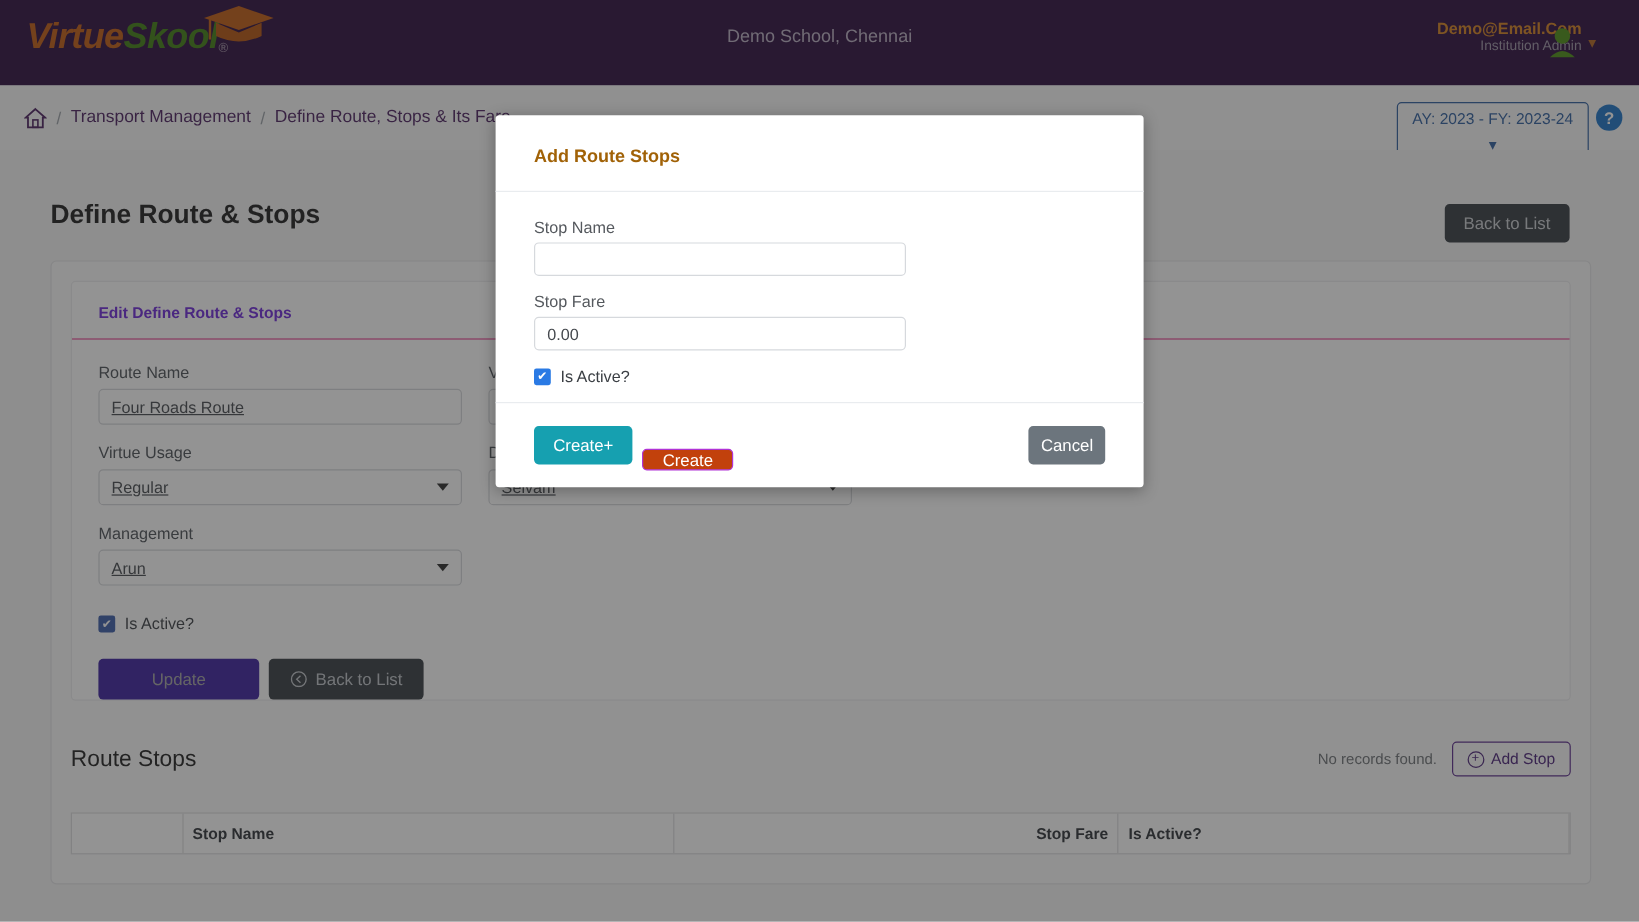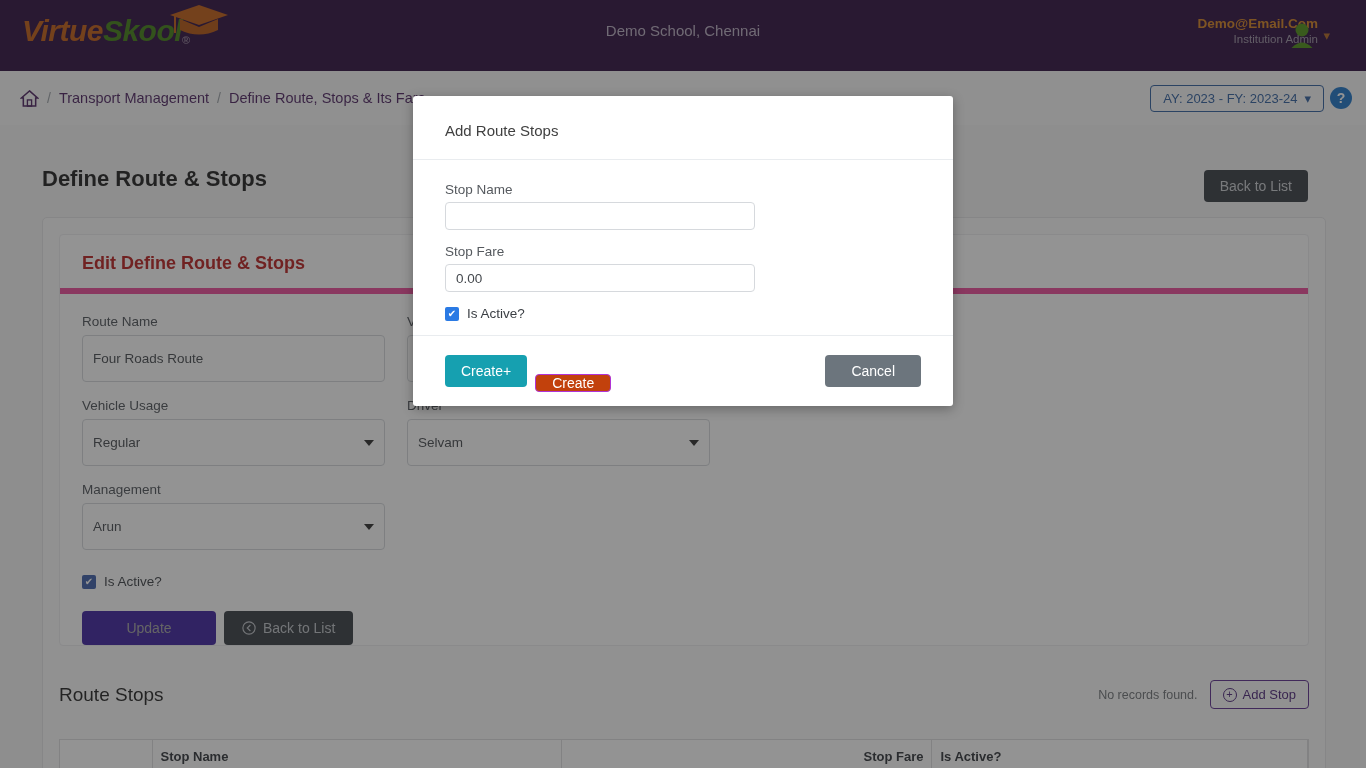--- a/index.html
+++ b/index.html
@@ -40,21 +40,21 @@
     position: absolute; top: 71px; left: 0; width: 1366px; height: 54px;
     background: #f8f8f9; display: flex; align-items: center;
   }
   .home-icon { margin-left: 20px; display: flex; align-items: center; }
   .crumb-sep { color: #9aa0a6; font-size: 14px; margin: 0 8px; }
   .crumb-link { color: #4a1f5e; font-size: 14.5px; }
   .ay-box {
     position: absolute; right: 42px; top: 14px;
     border: 1px solid #2e5e9e; border-radius: 4px;
     padding: 5px 12px; color: #2e5e9e; font-size: 13px;
-    background: transparent; display: flex; align-items: center; gap: 7px;
+    background: transparent; display: flex; align-items: center; gap: 7px; flex-direction: column;
   }
   .help-icon {
     position: absolute; right: 14px; top: 16px;
     width: 22px; height: 22px; border-radius: 50%;
     background: #1a73c7; color: #fff; font-size: 14px; font-weight: bold;
     display: flex; align-items: center; justify-content: center;
   }
 
   
   .content { position: absolute; top: 125px; left: 0; width: 1366px; height: 643px; background: #f4f4f5; }
@@ -64,29 +64,29 @@
     background: #343a40; color: #c9ccd0; font-size: 14px;
     padding: 8px 16px; border-radius: 4px; border: none;
   }
 
   .card {
     position: absolute; left: 42px; top: 92px; width: 1284px;
     background: #fbfbfb; border: 1px solid #e4e4e6; border-radius: 5px;
     padding-bottom: 24px;
   }
   .card-inner { margin: 16px 16px 0 16px; background: #fff; border: 1px solid #ececee; border-radius: 4px; }
-  .card-head { padding: 18px 22px 14px 22px; color: #b91c1c; font-size: 18px; font-weight: bold; border-bottom: 6px solid #ec4899; }
+  .card-head { padding: 18px 22px 14px 22px; color: #6d28d9; font-size: 13px; font-weight: bold; border-bottom: 1px solid #ec4899; }
 
   .form-grid { display: flex; flex-wrap: wrap; padding: 20px 22px 4px 22px; }
   .field { width: 303px; margin-right: 22px; margin-bottom: 16px; }
   .field-label { font-size: 13.5px; color: #4b5056; margin-bottom: 6px; }
   .field-input {
-    width: 100%; height: 47px; border: 1px solid #d4d6da; border-radius: 4px;
+    width: 100%; height: 30px; border: 1px solid #d4d6da; border-radius: 4px;
     background: #fff; font-size: 13.5px; color: #45494e; padding: 0 10px;
-    display: flex; align-items: center;
+    display: flex; align-items: center; text-decoration: underline;
   }
   .field-select { justify-content: space-between; }
   .sel-caret { border-left: 5px solid transparent; border-right: 5px solid transparent; border-top: 6px solid #2b2b2b; }
 
   .chk-row { display: flex; align-items: center; padding: 4px 22px 0 22px; }
   .chkbox {
     width: 14px; height: 14px; background: #3b5ca8; border-radius: 2px;
     display: flex; align-items: center; justify-content: center; color: #fff; font-size: 10px;
     margin-right: 8px;
   }
@@ -116,34 +116,34 @@
   .dim { position: absolute; inset: 0; background: rgba(40,40,40,0.5); z-index: 50; }
 
   
   .modal {
     position: absolute; left: 413px; top: 96px; width: 540px;
     background: #fff; z-index: 60;
     box-shadow: 0 3px 12px rgba(0,0,0,0.3);
     border-radius: 3px;
   }
   .modal-head { padding: 26px 32px 20px 32px; border-bottom: 1px solid #e9ecef; }
-  .modal-title { color: #404040; font-size: 15px; font-weight: normal; }
+  .modal-title { color: #a16207; font-size: 15px; font-weight: bold; }
   .modal-body { padding: 22px 32px 14px 32px; }
   .m-label { font-size: 13.5px; color: #55595e; margin-bottom: 5px; }
   .m-input {
     width: 310px; height: 28px; border: 1px solid #d6d9dd; border-radius: 4px;
     font-size: 13.5px; color: #45494e; padding: 0 10px; display: flex; align-items: center;
     margin-bottom: 14px; background: #fff;
   }
   .m-chk { display: flex; align-items: center; margin-top: 2px; }
   .m-chkbox { width: 14px; height: 14px; background: #2a7ae4; border-radius: 2px; display:flex; align-items:center; justify-content:center; color:#fff; font-size:10px; margin-right: 8px; }
   .modal-foot { border-top: 1px solid #e9ecef; padding: 14px 32px; display: flex; align-items: center; }
   .btn-createplus { background: #16a0b0; color: #fff; border: none; border-radius: 4px; font-size: 14px; padding: 8px 16px; margin-right: 8px; }
   .btn-create { background: #c2410c; color: #fff; border: 1px solid #b033d6; border-radius: 4px; font-size: 14px; padding: 0 16px; margin-top: 24px; }
-  .btn-cancel { margin-left: auto; background: #6c757d; color: #fff; border: none; border-radius: 4px; font-size: 14px; padding: 8px 26px; }
+  .btn-cancel { margin-left: auto; background: #6c757d; color: #fff; border: none; border-radius: 4px; font-size: 14px; padding: 8px 10px; }
 </style>
 </head>
 <body>
 
 <div id="page-root">
 
   <div class="topbar">
     <div class="logo-wrap">
       <div style="position:relative;">
         <svg class="cap" width="62" height="34" viewBox="0 0 62 34">
@@ -204,21 +204,21 @@
           </div>
           <div class="field">
             <div class="field-label">Vehicle</div>
             <div class="field-input field-select">
               <span>Van</span>
               <span class="sel-caret"></span>
             </div>
           </div>
           <div style="width:100%;height:0;"></div>
           <div class="field">
-            <div class="field-label">Vehicle Usage</div>
+            <div class="field-label">Virtue Usage</div>
             <div class="field-input field-select">
               <span>Regular</span>
               <span class="sel-caret"></span>
             </div>
           </div>
           <div class="field">
             <div class="field-label">Driver</div>
             <div class="field-input field-select">
               <span>Selvam</span>
               <span class="sel-caret"></span>

